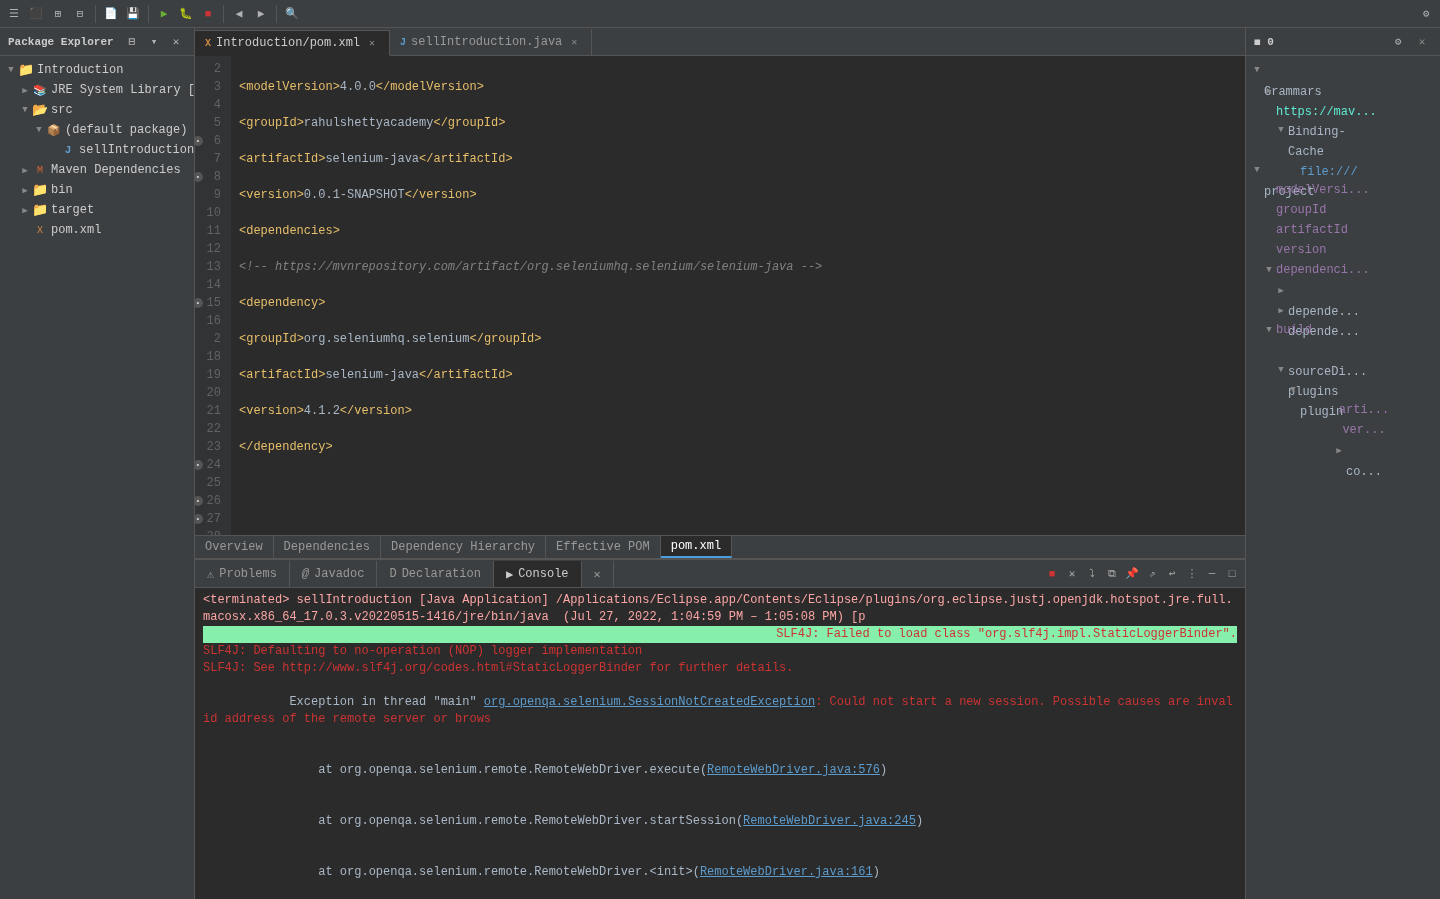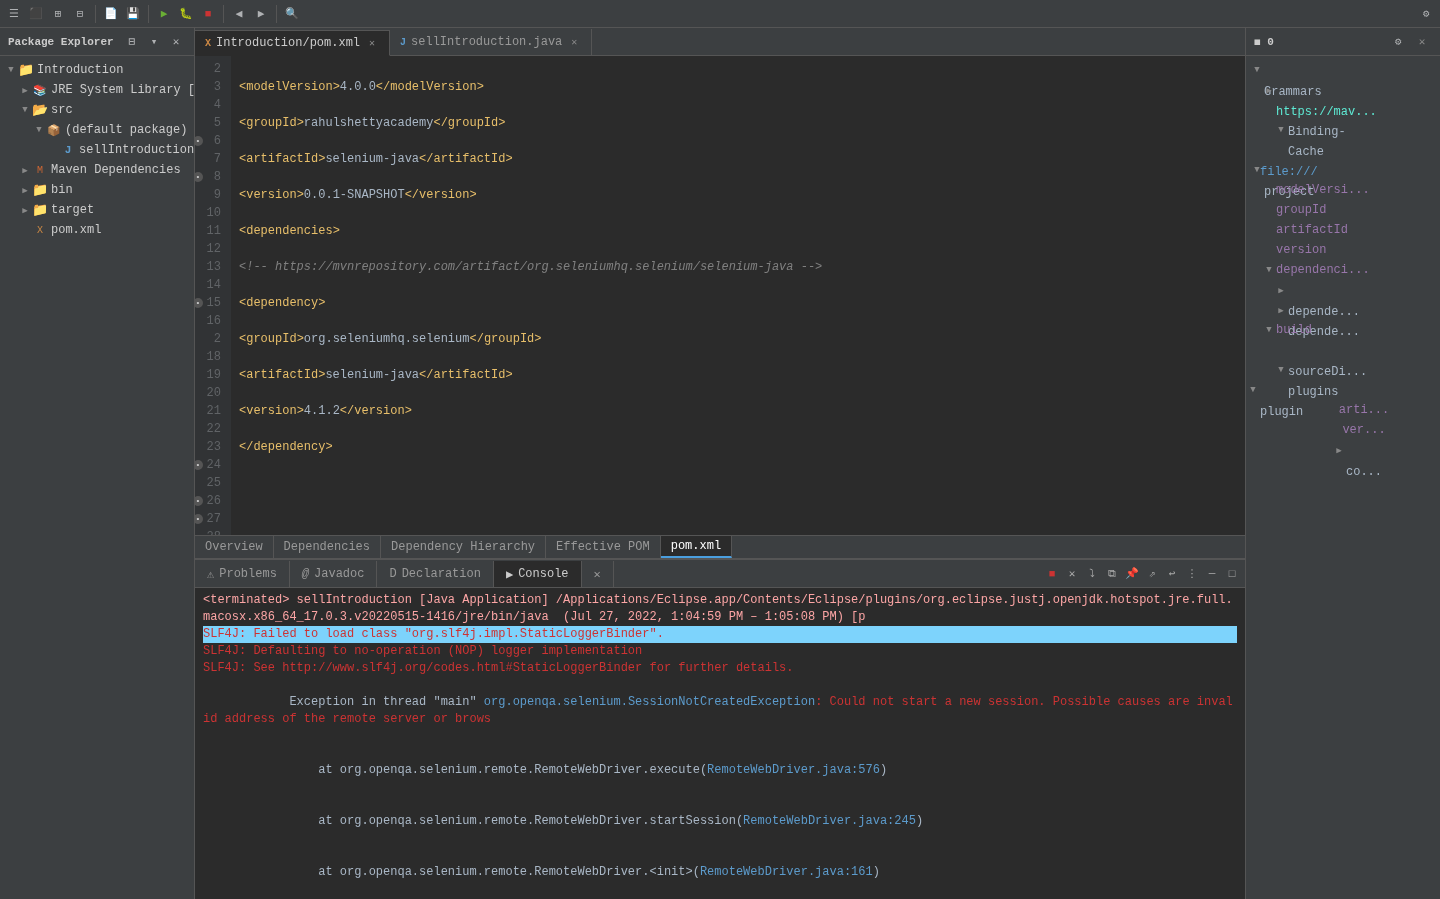--- a/index.html
+++ b/index.html
@@ -311,21 +311,21 @@
       flex: 1;
       overflow-y: auto;
       padding: 4px 8px;
       font-size: 12px;
       line-height: 17px;
       font-family: 'Courier New', monospace;
     }
     .console-line { white-space: pre-wrap; word-break: break-all; }
     .console-terminated { color: #fca5a5; }
     .console-red { color: #cc3333; }
-    .console-link { color: #5c9bcc; cursor: pointer; }
+    .console-link { color: #5c9bcc; text-decoration: underline; cursor: pointer; }
 
     
     .right-panel {
       width: 195px;
       background: #3c3f41;
       border-left: 1px solid #555;
       display: flex;
       flex-direction: column;
     }
     .right-panel-header {
@@ -353,21 +353,21 @@
       align-items: center;
       height: 20px;
       cursor: pointer;
       white-space: nowrap;
       font-size: 12px;
     }
     .right-tree-label { color: #a9b7c6; font-size: 12px; margin-top: 44px; }
     .right-indent-1 { padding-left: 4px; }
     .right-indent-2 { padding-left: 16px; }
     .right-indent-3 { padding-left: 28px; }
-    .right-indent-4 { }
+    .right-indent-4 { padding-left: 40px; }
     .right-indent-5 { padding-left: 28px; justify-content: center; }
     .right-key { color: #9876aa; }
   </style>
 </head>
 <body>
 
 <div class="top-toolbar">
   <div class="toolbar-icon">☰</div>
   <div class="toolbar-icon">⬛</div>
   <div class="toolbar-icon">⊞</div>
@@ -586,21 +586,21 @@
             <div class="console-icon">📌</div>
             <div class="console-icon">⇗</div>
             <div class="console-icon">↩</div>
             <div class="console-icon">⋮</div>
             <div class="console-icon">─</div>
             <div class="console-icon">□</div>
           </div>
         </div>
         <div class="console-content">
           <div class="console-line console-terminated">&lt;terminated&gt; sellIntroduction [Java Application] /Applications/Eclipse.app/Contents/Eclipse/plugins/org.eclipse.justj.openjdk.hotspot.jre.full.macosx.x86_64_17.0.3.v20220515-1416/jre/bin/java  (Jul 27, 2022, 1:04:59 PM – 1:05:08 PM) [p</div>
-          <div class="console-line console-red" style="background:#7dd3fc;">SLF4J: Failed to load class "org.slf4j.impl.StaticLoggerBinder".</div>
+          <div class="console-line console-red" style="background:#86efac;text-align:right;">SLF4J: Failed to load class "org.slf4j.impl.StaticLoggerBinder".</div>
           <div class="console-line console-red">SLF4J: Defaulting to no-operation (NOP) logger implementation</div>
           <div class="console-line console-red">SLF4J: See http://www.slf4j.org/codes.html#StaticLoggerBinder for further details.</div>
           <div class="console-line">
             <span style="color:#a9b7c6;">Exception in thread "main" </span><span class="console-link">org.openqa.selenium.SessionNotCreatedException</span><span style="color:#cc3333;">: Could not start a new session. Possible causes are invalid address of the remote server or brows</span>
           </div>
           <div class="console-line">
             <span style="color:#a9b7c6;">	at org.openqa.selenium.remote.RemoteWebDriver.execute(</span><span class="console-link">RemoteWebDriver.java:576</span><span style="color:#a9b7c6;">)</span>
           </div>
           <div class="console-line">
             <span style="color:#a9b7c6;">	at org.openqa.selenium.remote.RemoteWebDriver.startSession(</span><span class="console-link">RemoteWebDriver.java:245</span><span style="color:#a9b7c6;">)</span>

